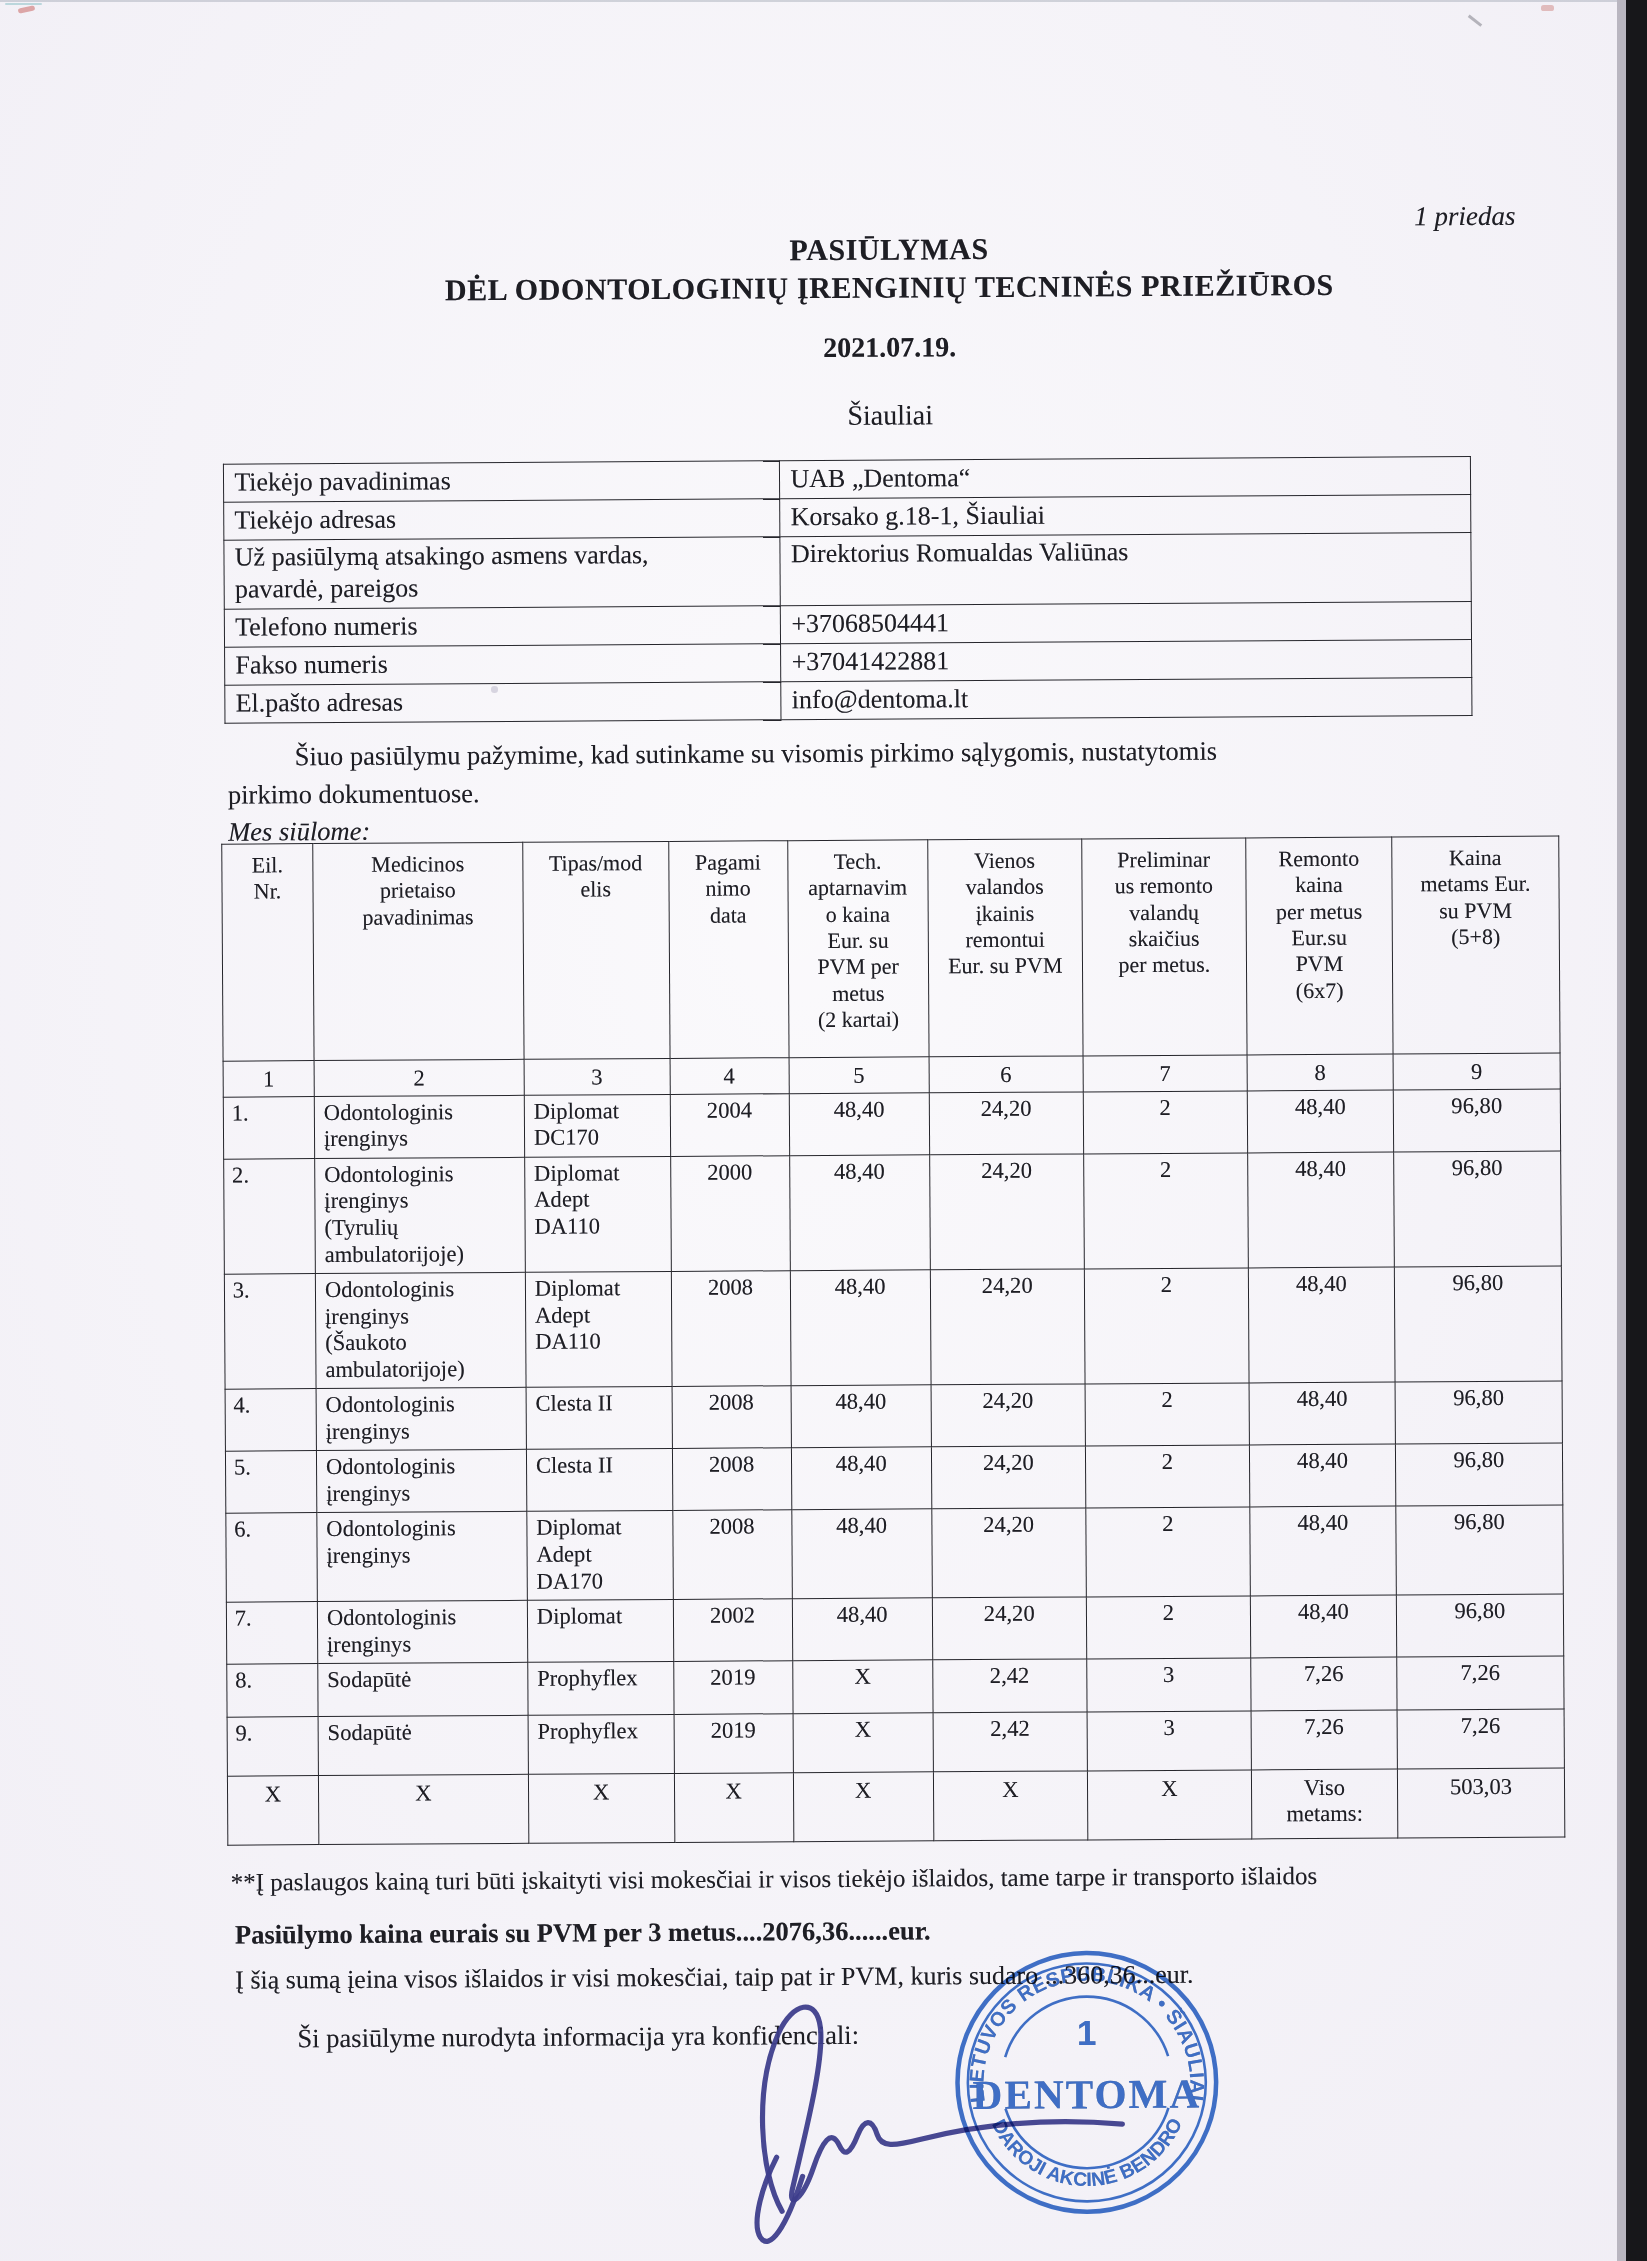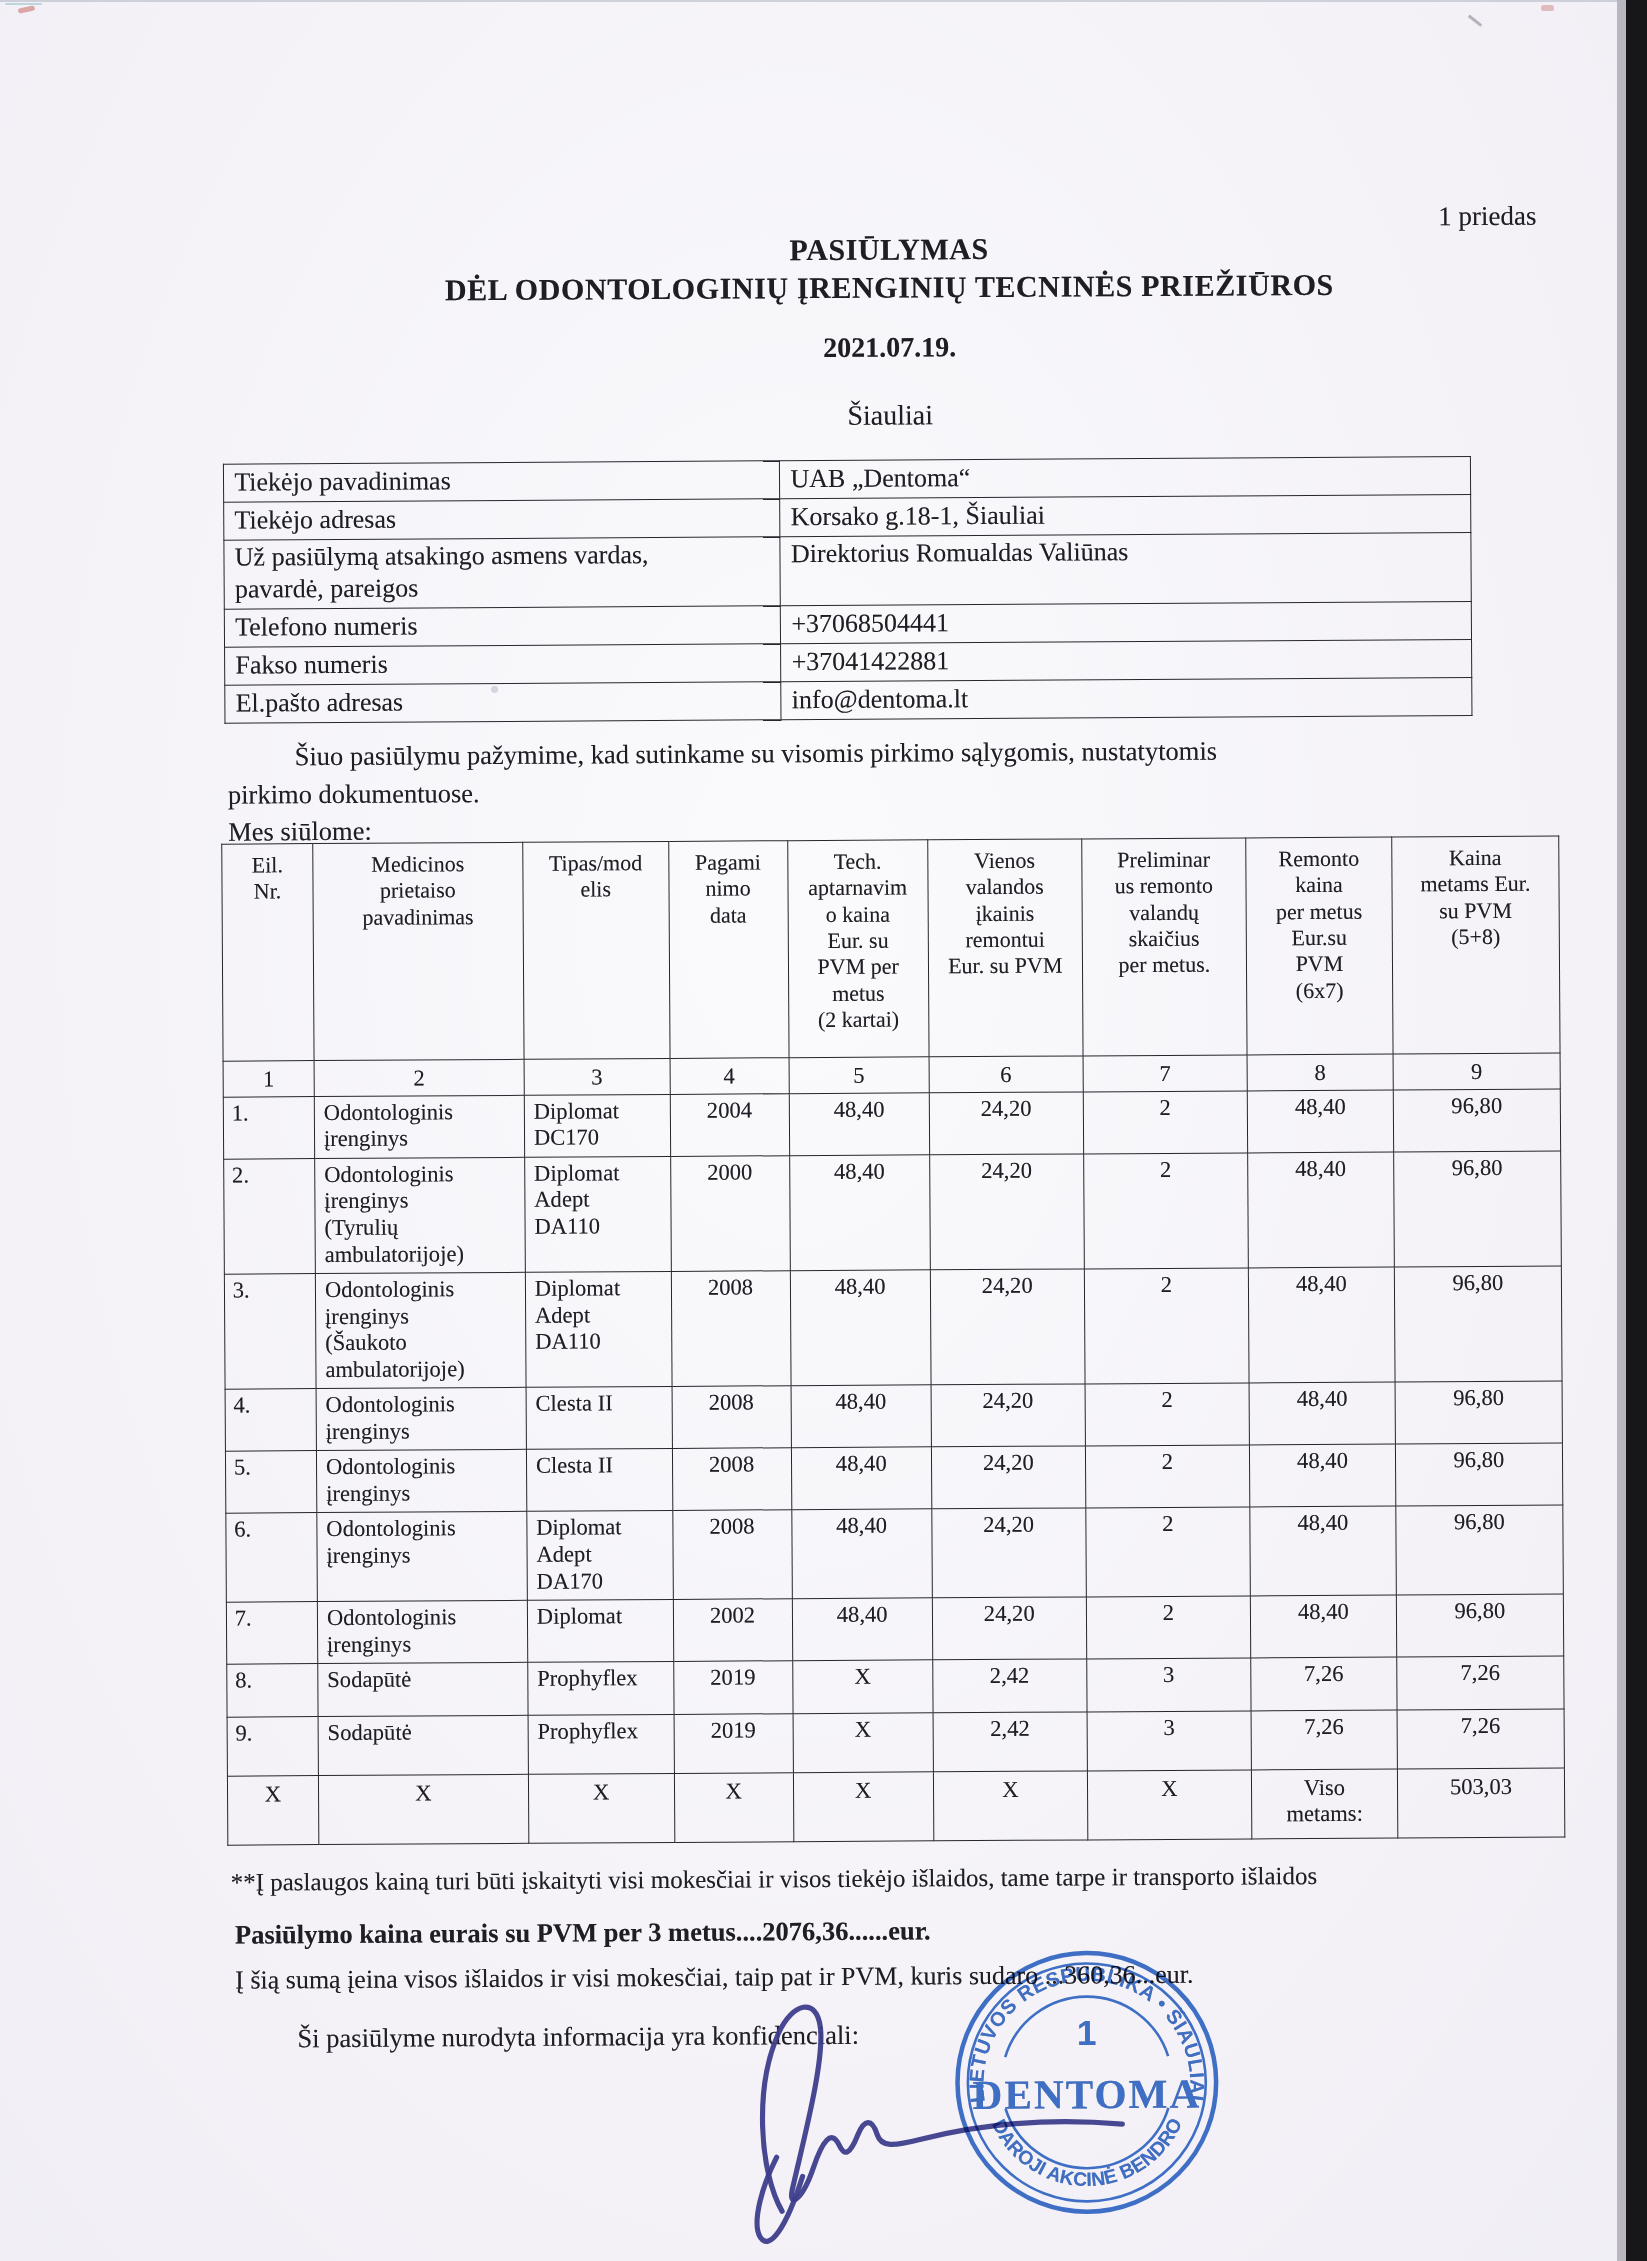--- a/index.html
+++ b/index.html
@@ -3,34 +3,34 @@
 <meta charset="utf-8">
 <style>
   html,body{margin:0;padding:0;}
   body{width:1647px;height:2261px;overflow:hidden;background:#f5f3f8;position:relative;
        font-family:"Liberation Serif","DejaVu Serif",serif;color:#1e1e24;}
   .page{position:absolute;inset:0;background:
         radial-gradient(ellipse at 48% 40%, rgba(255,255,255,.55), rgba(230,226,238,.30));}
   .content{position:absolute;inset:0;transform:rotate(-0.35deg);transform-origin:50% 50%;
            text-shadow:0 0 0.6px rgba(25,25,40,.40);}
   .abs{position:absolute;}
-  .annex{top:205px;right:105px;font-size:27px;}
+  .annex{top:205px;right:126px;font-size:27px;font-style:italic;}
   .title1{top:233px;left:226px;width:1337px;text-align:center;font-weight:bold;font-size:30px;letter-spacing:0.6px;}
   .title2{top:271px;left:226px;width:1337px;text-align:center;font-weight:bold;font-size:30px;letter-spacing:0.6px;}
   .date{top:332px;left:226px;width:1337px;text-align:center;font-weight:bold;font-size:28px;}
   .city{top:400px;left:226px;width:1337px;text-align:center;font-size:28px;}
 
   table{border-collapse:collapse;}
   .supplier{top:460px;left:227px;width:1248px;}
   .supplier td{border:1.9px solid #26262c;font-size:26px;line-height:1.22;vertical-align:top;
                padding:1.9px 10.3px 3.2px;white-space:pre-line;}
 
   .para{top:735px;left:230px;width:1236px;font-size:26.5px;line-height:1.43;
         text-indent:67px;white-space:pre-line;}
-  .lead{top:813px;left:230px;font-size:26.5px;}
+  .lead{top:813px;left:230px;font-size:26.5px;font-style:italic;}
 
   .offer{top:840px;left:223px;width:1338px;border:1.9px solid #26262c;}
   .offer th,.offer td{border:1.3px solid #26262c;white-space:pre-line;}
   .offer th{font-size:22px;font-weight:normal;line-height:1.2;vertical-align:top;text-align:center;
             padding:7.8px 3.9px 23px;}
   .offer .nums td{font-size:22.6px;text-align:center;padding:5.2px 2.6px 3.9px;}
   .offer tbody td{font-size:22.6px;line-height:1.18;vertical-align:top;padding:3.2px 5.2px 4.5px;}
   .offer tbody td.c-nr{text-align:left;padding-left:7.8px;}
   .offer tbody td.c-name,.offer tbody td.c-model{text-align:left;padding-left:9px;}
   .offer tbody td.c-mid{text-align:center;}

